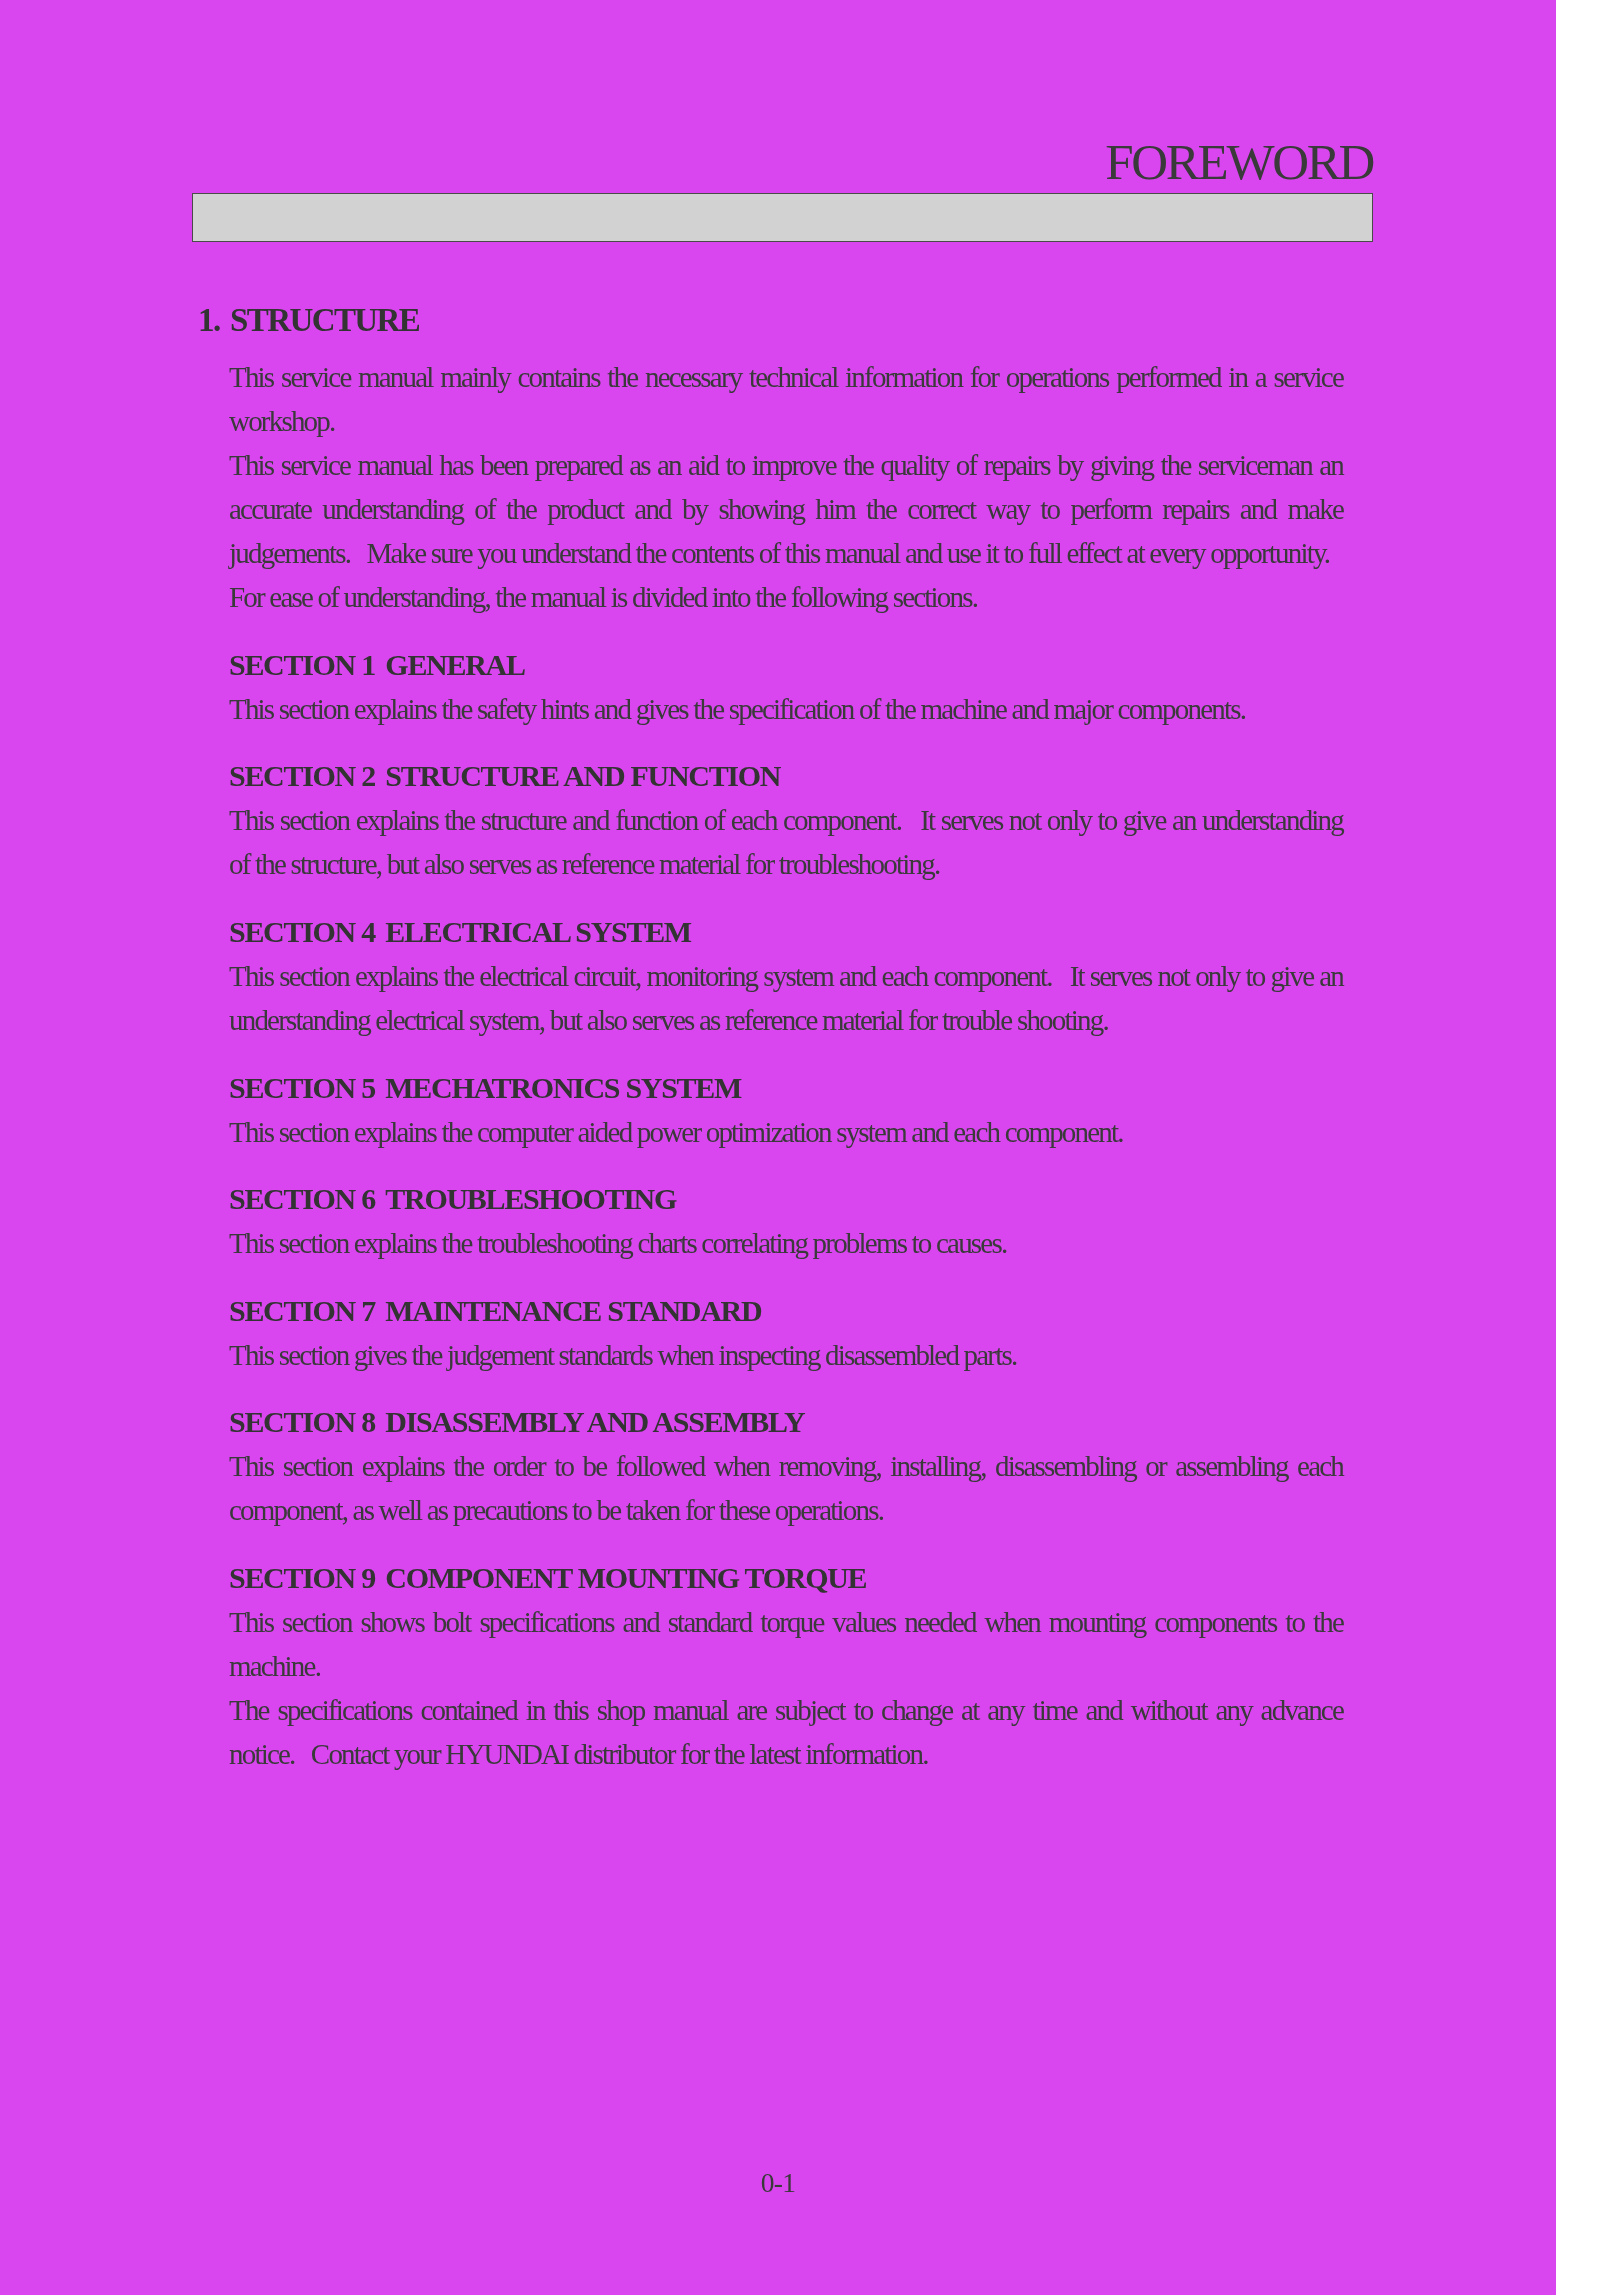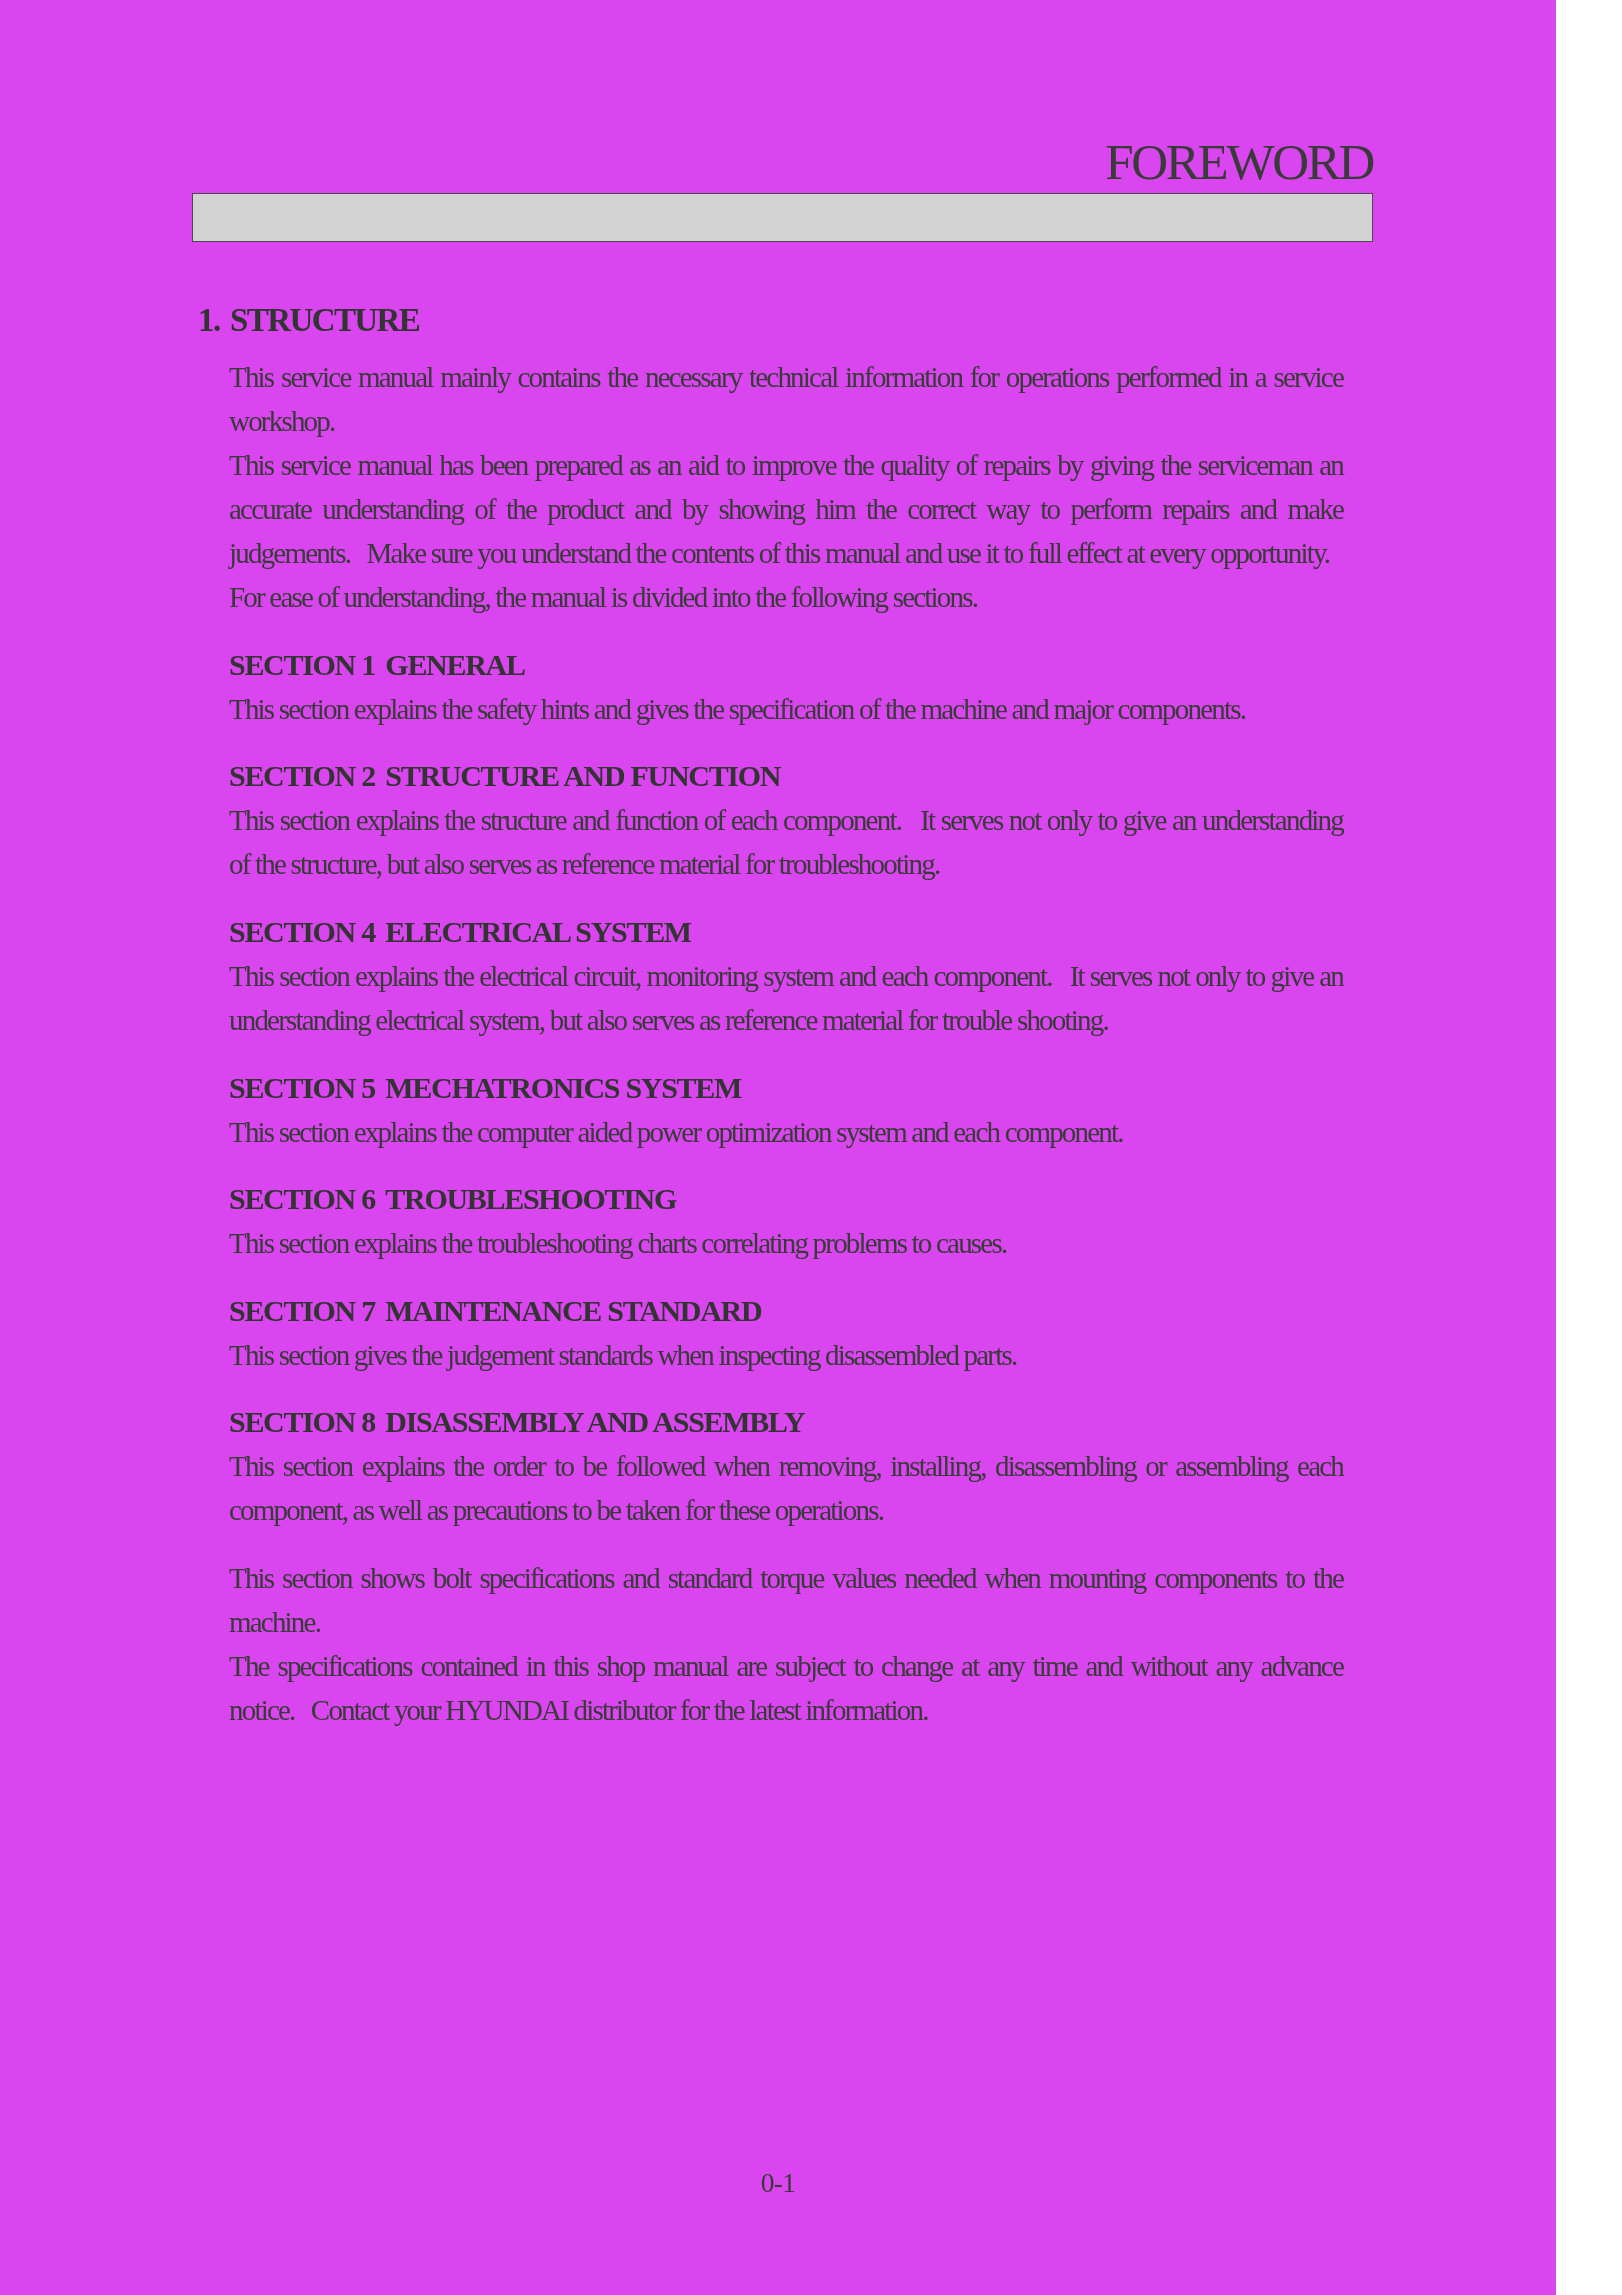--- a/index.html
+++ b/index.html
@@ -141,20 +141,21 @@
       <h3><span>SECTION 7</span><span class="sec-name">MAINTENANCE STANDARD</span></h3>
       <p>This section gives the judgement standards when inspecting disassembled parts.</p>
     </div>
 
     <div class="section">
       <h3><span>SECTION 8</span><span class="sec-name">DISASSEMBLY AND ASSEMBLY</span></h3>
       <p>This section explains the order to be followed when removing, installing, disassembling or assembling each component, as well as precautions to be taken for these operations.</p>
     </div>
 
     <div class="section">
+      <h3><span>SECTION 9</span><span class="sec-name">COMPONENT MOUNTING TORQUE</span></h3>
       <p>This section shows bolt specifications and standard torque values needed when mounting components to the machine.</p>
     </div>
 
     <p class="closing">The specifications contained in this shop manual are subject to change at any time and without any advance notice.   Contact your HYUNDAI distributor for the latest information.</p>
 
   </div>
 
   <div class="footer">0-1</div>
 
 </div>

